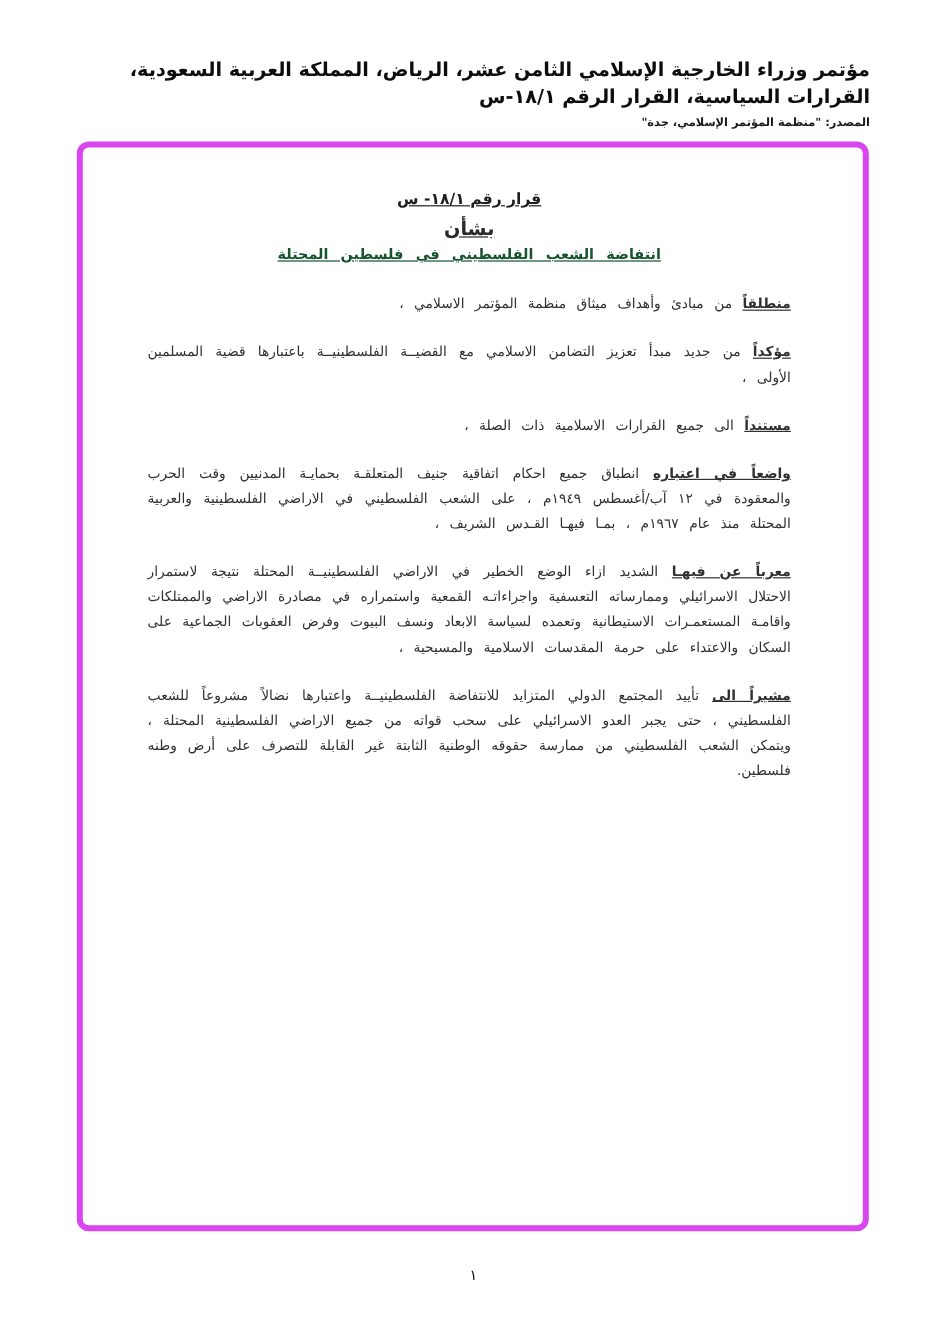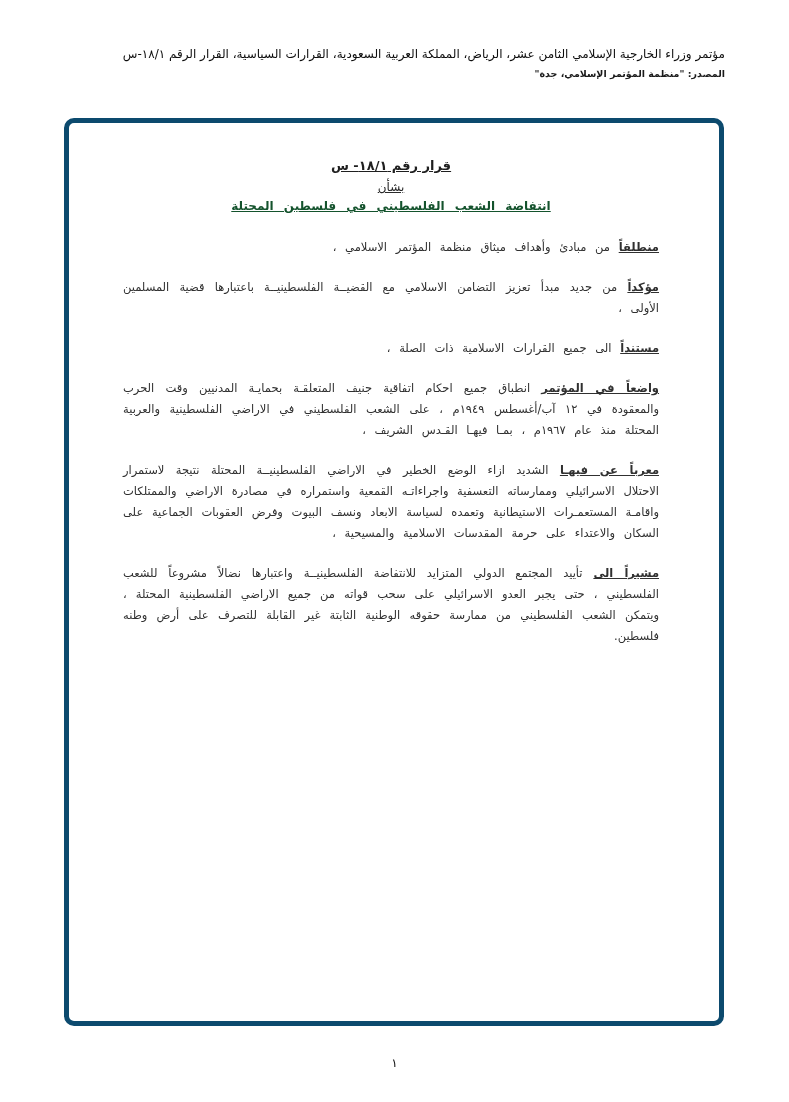--- a/index.html
+++ b/index.html
@@ -13,40 +13,40 @@
     font-family: "DejaVu Sans", sans-serif;
     color: #222;
   }
 
   
   .page-header {
     padding: 46px 64px 0 56px;
     text-align: right;
   }
   .header-title {
-    font-size: 12px;
-    font-weight: normal;
+    font-size: 16px;
+    font-weight: bold;
     color: #0d0d0d;
     line-height: 1.45;
   }
   .source-line {
     font-size: 9.5px;
     font-weight: bold;
     color: #1a1a1a;
     margin-top: 5px;
   }
 
   
   .scan-frame {
     position: absolute;
     top: 118px;
     left: 64px;
     width: 660px;
     height: 908px;
-    border: 5px solid #0c4a6e;
+    border: 5px solid #d946ef;
     border-radius: 10px;
     background: #ffffff;
     overflow: hidden;
   }
 
   .doc {
     padding: 32px 60px 0 54px;
     color: #2b2b2b;
   }
 
@@ -57,22 +57,22 @@
   .doc-title {
     display: inline-block;
     font-size: 13px;
     font-weight: bold;
     color: #1f1f1f;
     text-decoration: underline;
     letter-spacing: 1px;
     margin-bottom: 7px;
   }
   .doc-subtitle {
-    font-size: 12px;
-    font-weight: normal;
+    font-size: 16px;
+    font-weight: bold;
     color: #2a2a2a;
     text-decoration: underline;
     margin-bottom: 5px;
   }
   .doc-subject {
     font-size: 12px;
     font-weight: bold;
     color: #14532d;
     text-decoration: underline;
     word-spacing: 6px;
@@ -132,21 +132,21 @@
       <span>من جديد مبدأ تعزيز التضامن الاسلامي مع القضيــة الفلسطينيــة باعتبارها قضية المسلمين الأولى ،</span>
     </p>
 
     <p class="para">
       <span class="lead">مستنداً</span>
       <span>الى جميع القرارات الاسلامية ذات الصلة ،</span>
     </p>
 
 
     <p class="para">
-      <span class="lead">واضعاً في المؤتمر</span>
+      <span class="lead">واضعاً في اعتباره</span>
       <span>انطباق جميع احكام اتفاقية جنيف المتعلقـة بحمايـة المدنيين وقت الحرب والمعقودة في ١٢ آب/أغسطس ١٩٤٩م ، على الشعب الفلسطيني في الاراضي الفلسطينية والعربية المحتلة منذ عام ١٩٦٧م ، بمـا فيهـا القـدس الشريف ،</span>
     </p>
 
     <p class="para">
       <span class="lead">معرباً عن فيهـا</span>
       <span>الشديد ازاء الوضع الخطير في الاراضي الفلسطينيــة المحتلة نتيجة لاستمرار الاحتلال الاسرائيلي وممارساته التعسفية واجراءاتـه القمعية واستمراره في مصادرة الاراضي والممتلكات واقامـة المستعمـرات الاستيطانية وتعمده لسياسة الابعاد ونسف البيوت وفرض العقوبات الجماعية على السكان والاعتداء على حرمة المقدسات الاسلامية والمسيحية ،</span>
     </p>
 
     <p class="para">
       <span class="lead">مشيراً الى</span>

